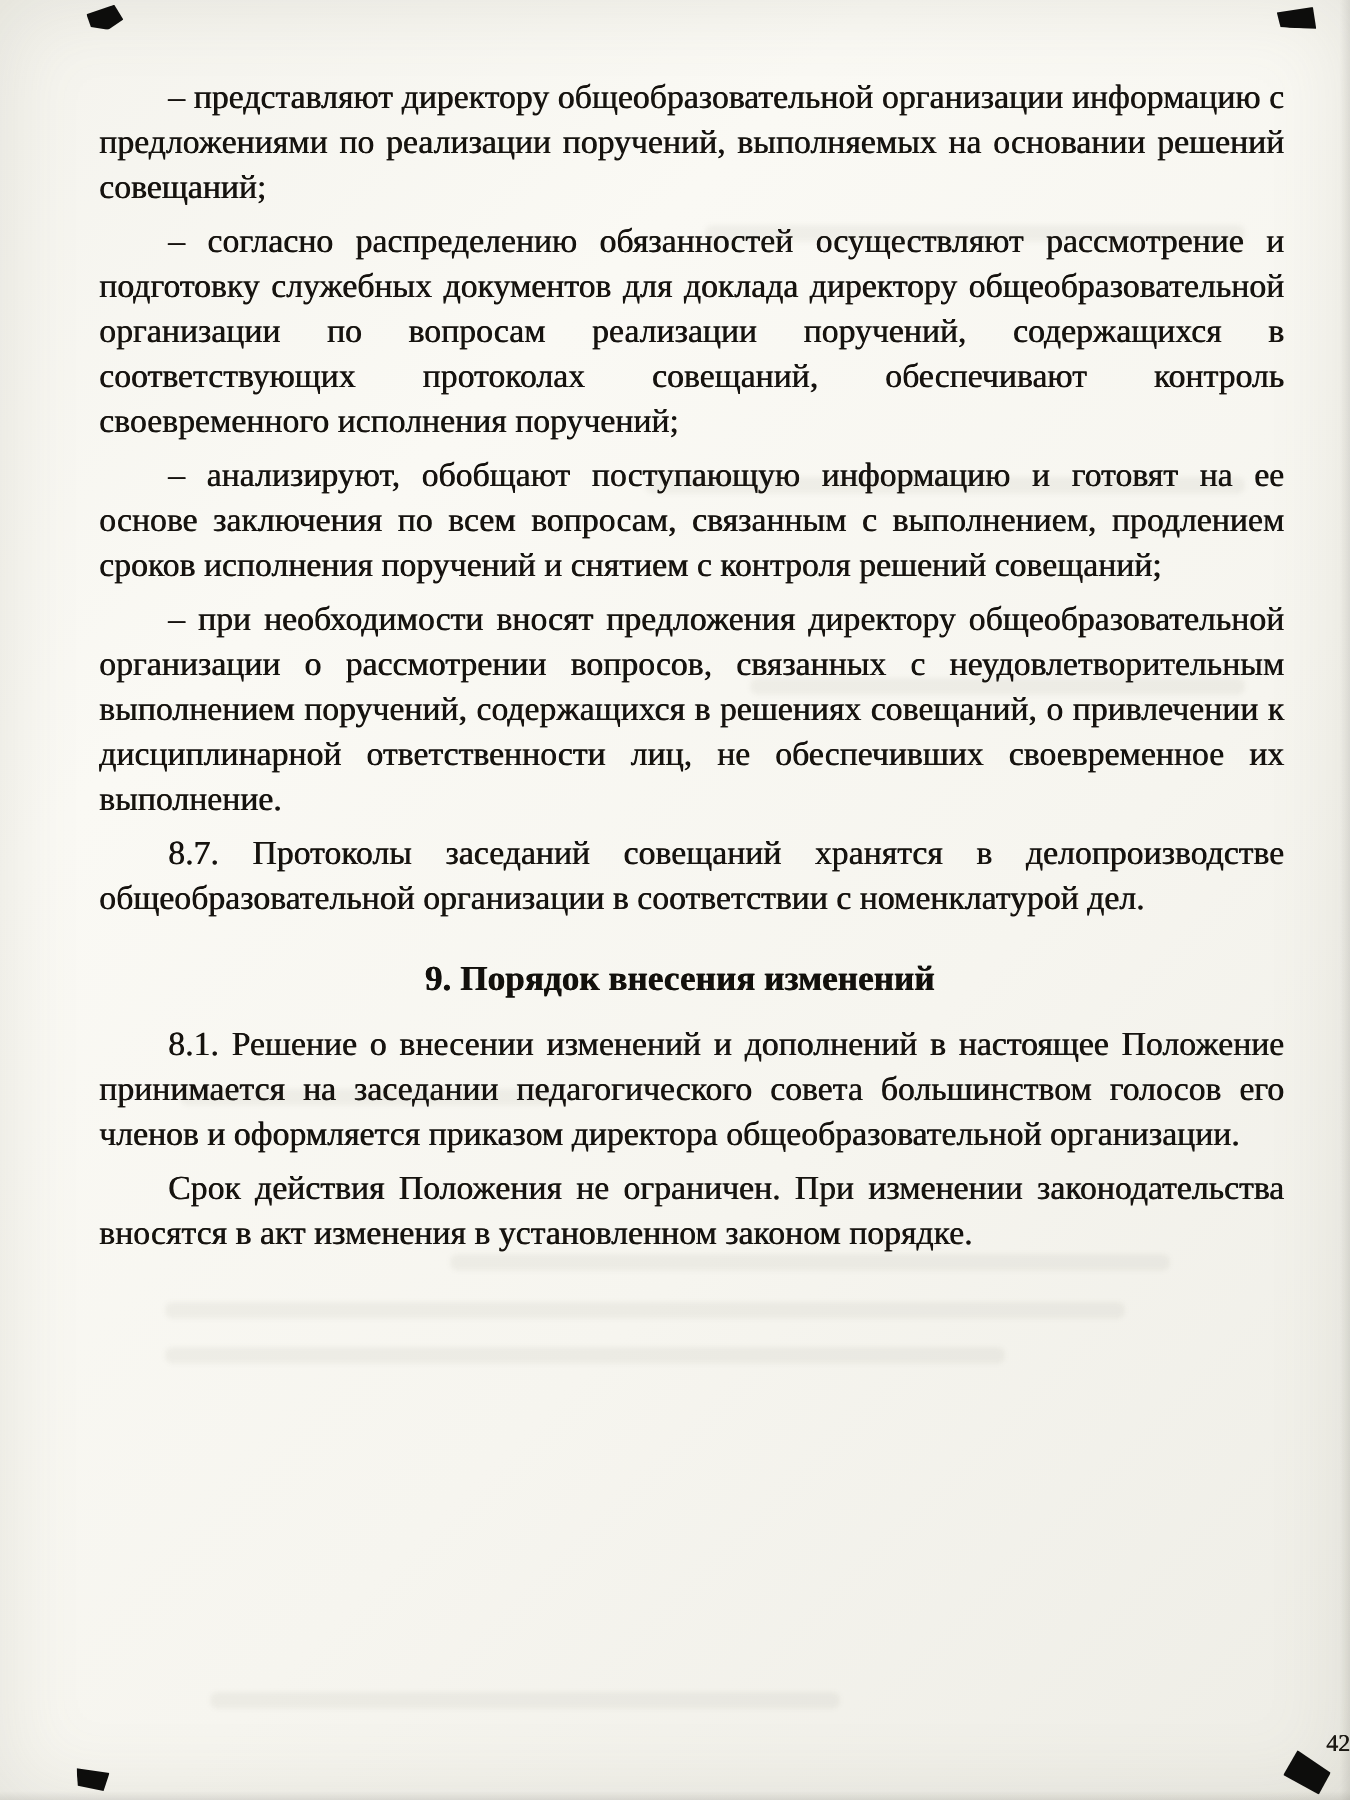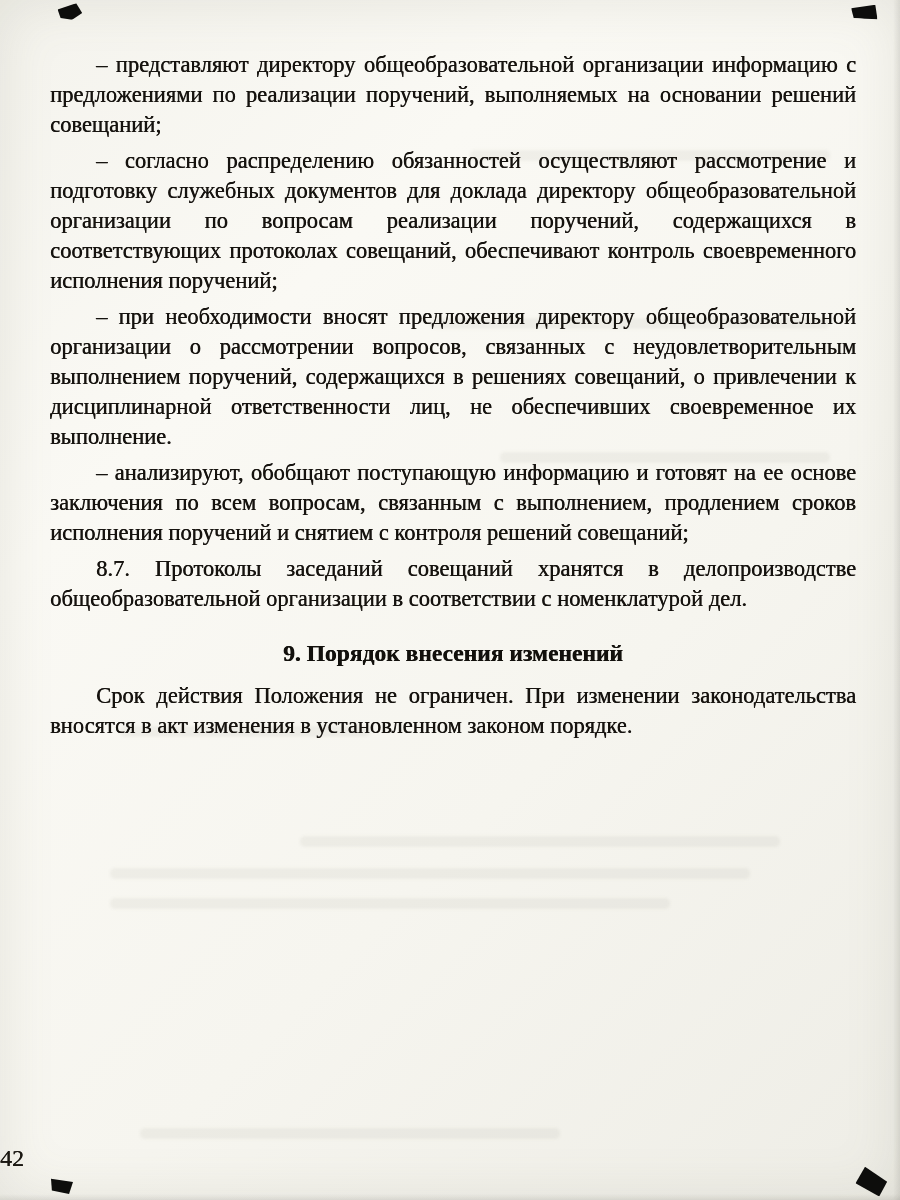--- a/index.html
+++ b/index.html
@@ -56,36 +56,37 @@
     width: 806px;
     color: #16130f;
     font-size: 22.5px;
     line-height: 30px;
     text-align: justify;
     text-shadow: 0.4px 0 0 currentColor; 
   }
   .para {
     text-indent: 46px;
     margin-bottom: 6px;
+    margin-left: 16px;
   }
   .heading {
     font-size: 23.5px;
     font-weight: bold;
     text-align: center;
     line-height: 31px;
     margin: 24px 0 12px 0;
     color: #12100c;
   }
   .page-number {
     position: absolute;
     bottom: 28px;
     left: 0;
     width: 100%;
-    text-align: left;
-    font-size: 24px;
+    text-align: right;
+    font-size: 16px;
     color: #1b1813;
     text-shadow: 0.3px 0 0 currentColor;
   }
 </style>
 </head>
 <body>
 
 <div class="page">
 
   <div class="artifact tl"></div>
@@ -101,25 +102,26 @@
   <div class="bleed b6"></div>
   <div class="bleed b7"></div>
   <div class="bleed b8"></div>
 
   <div class="edge-right"></div>
   <div class="edge-bottom"></div>
 
   <div class="text-block">
     <p class="para">– представляют директору общеобразовательной организации информацию с предложениями по реализации поручений, выполняемых на основании решений совещаний;</p>
     <p class="para">– согласно распределению обязанностей осуществляют рассмотрение и подготовку служебных документов для доклада директору общеобразовательной организации по вопросам реализации поручений, содержащихся в соответствующих протоколах совещаний, обеспечивают контроль своевременного исполнения поручений;</p>
+    <p class="para">– анализируют, обобщают поступающую информацию и готовят на ее основе заключения по всем вопросам, связанным с выполнением, продлением сроков исполнения поручений и снятием с контроля решений совещаний;</p>
     <p class="para">– при необходимости вносят предложения директору общеобразовательной организации о рассмотрении вопросов, связанных с неудовлетворительным выполнением поручений, содержащихся в решениях совещаний, о привлечении к дисциплинарной ответственности лиц, не обеспечивших своевременное их выполнение.</p>
-    <p class="para">– анализируют, обобщают поступающую информацию и готовят на ее основе заключения по всем вопросам, связанным с выполнением, продлением сроков исполнения поручений и снятием с контроля решений совещаний;</p>
     <p class="para">8.7. Протоколы заседаний совещаний хранятся в делопроизводстве общеобразовательной организации в соответствии с номенклатурой дел.</p>
 
     <h2 class="heading">
       <span>9. Порядок внесения изменений</span><br>
     </h2>
 
+    <p class="para">8.1. Решение о внесении изменений и дополнений в настоящее Положение принимается на заседании педагогического совета большинством голосов его членов и оформляется приказом директора общеобразовательной организации.</p>
     <p class="para">Срок действия Положения не ограничен. При изменении законодательства вносятся в акт изменения в установленном законом порядке.</p>
   </div>
 
   <div class="page-number">42</div>
 </div>
 
 </body></html>

